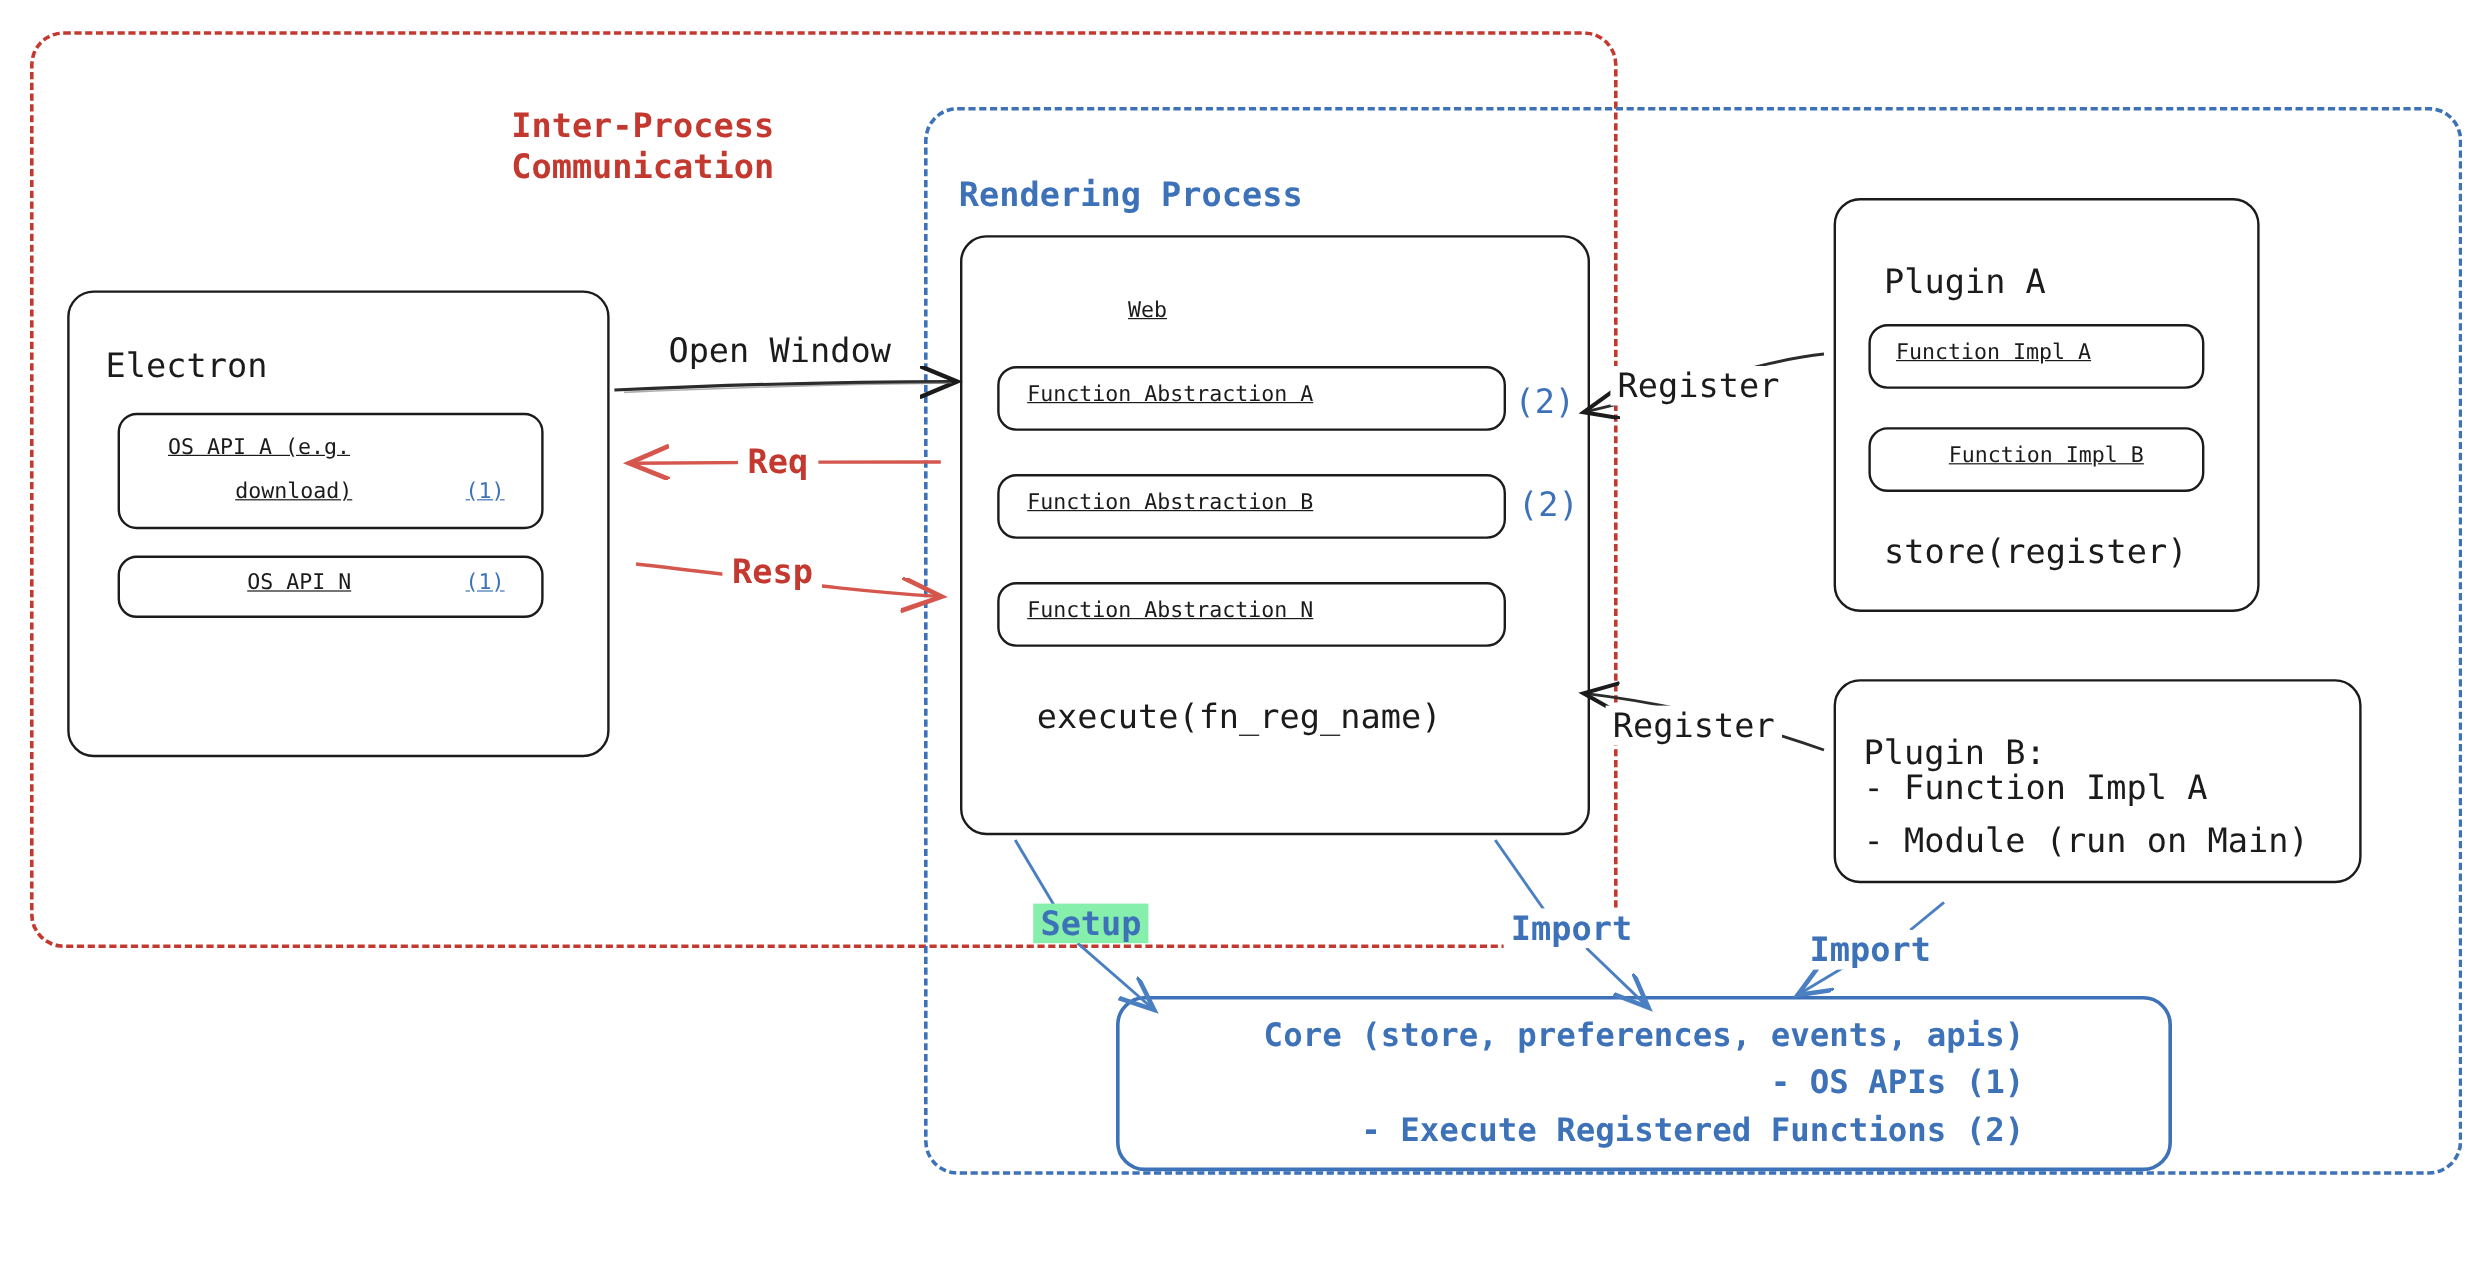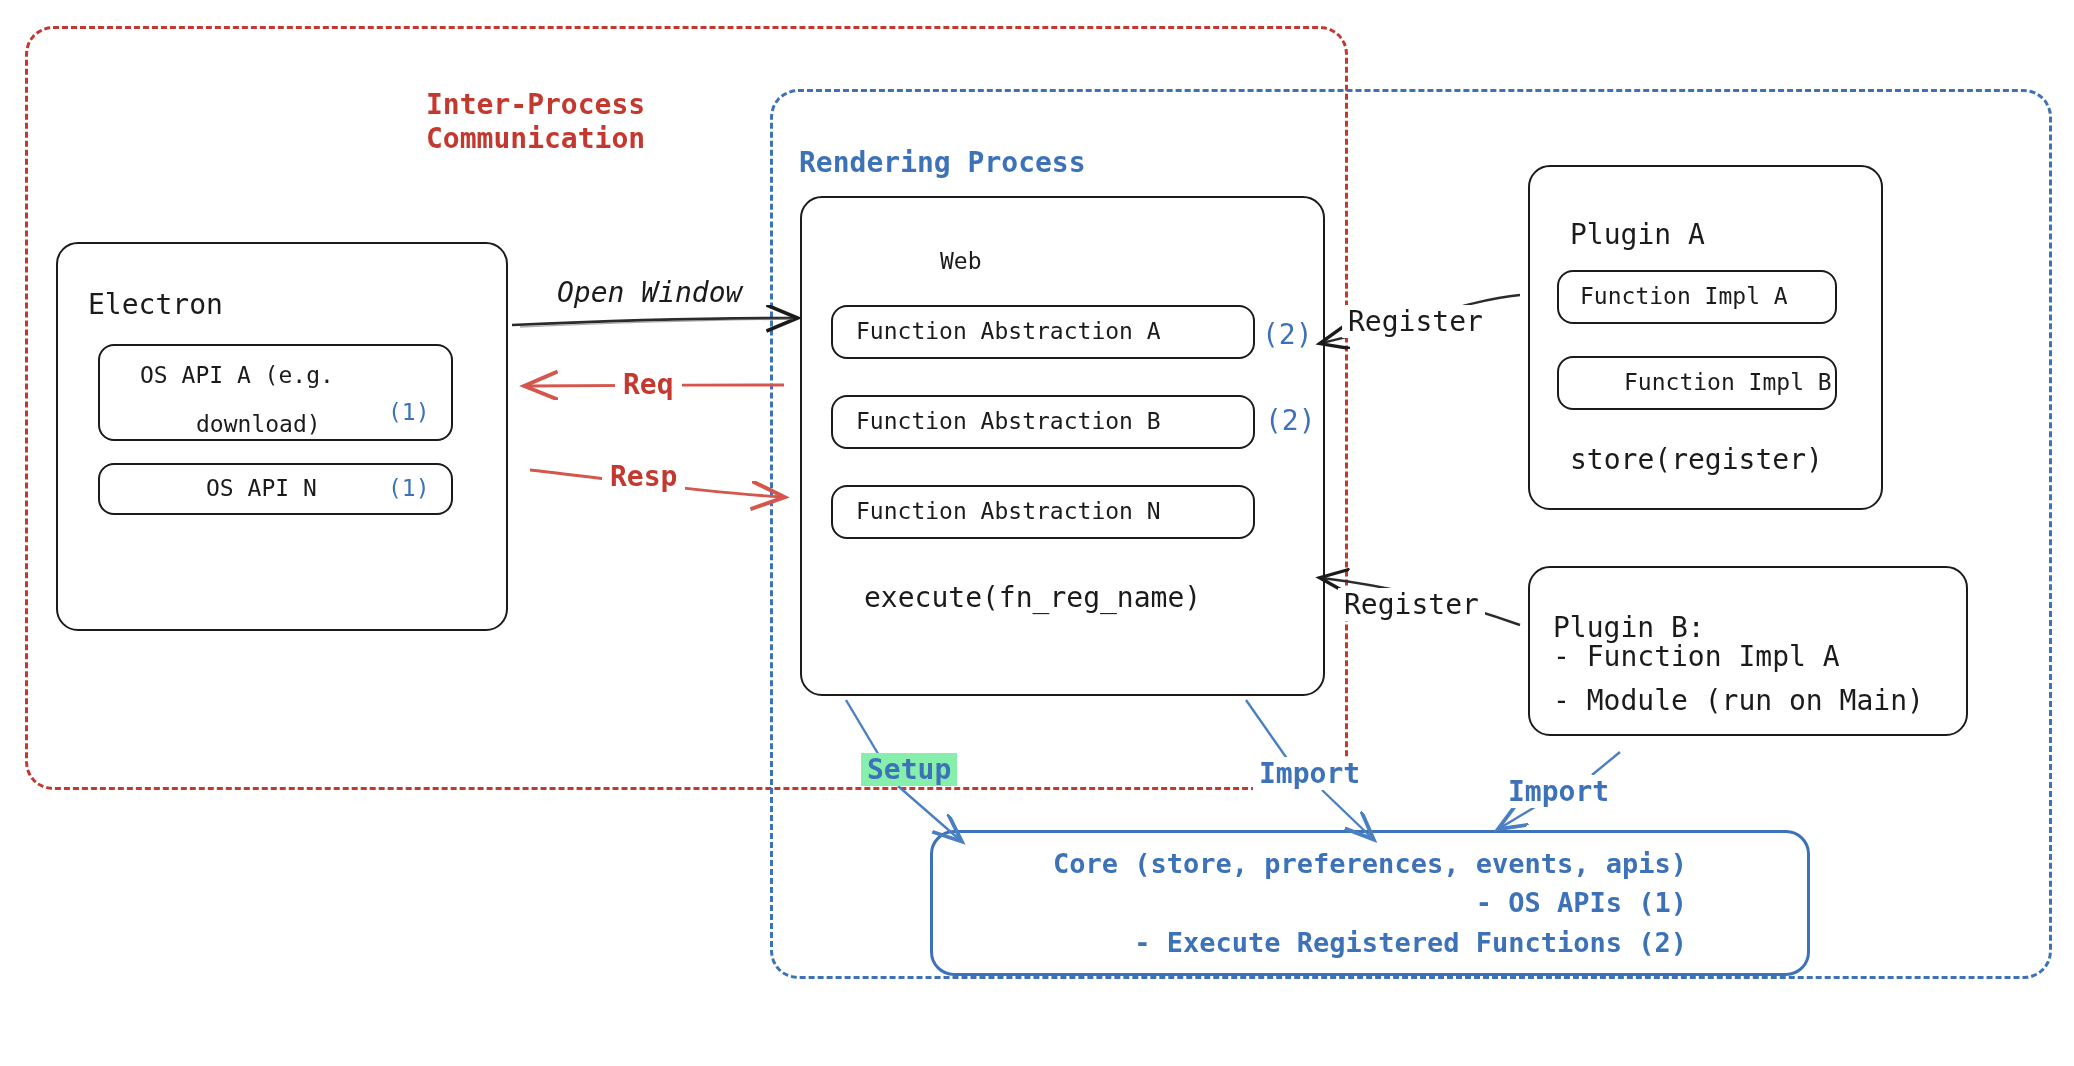--- a/index.html
+++ b/index.html
@@ -23,21 +23,21 @@
   .dashbox{
     position:absolute;box-sizing:border-box;
     border-style:dashed;border-width:3px;border-radius:28px;background:transparent;
   }
 
   .lbl{position:absolute;white-space:pre;line-height:1.18;}
 
   .t-black{color:#1b1b1b;}
   .t-red{color:#c4392f;}
   .t-blue{color:#3d72b8;}
-  .f27{font-size:23px;}
+  .f27{font-size:18px;text-decoration:underline;}
   .f28{font-size:28px;}
 
   .centered{display:flex;align-items:center;justify-content:center;text-align:center;}
 
   .corebox{
     position:absolute;box-sizing:border-box;
     border:3px solid #3d72b8;border-radius:24px;background:#fff;
     display:flex;align-items:center;justify-content:center;
   }
   .coretext{color:#3d72b8;font-size:27px;line-height:1.45;text-align:right;font-weight:bold;white-space:pre;}
@@ -55,21 +55,21 @@
   <div class="lbl f28 t-red" style="left:426px;top:122px;font-weight:bold;">Communication</div>
 
   <div class="lbl f28 t-blue" style="left:799px;top:146px;font-weight:bold;">Rendering Process</div>
 
   <div class="node hbox" style="left:56px;top:242px;width:452px;height:389px;"></div>
 
   <div class="lbl f28 t-black" style="left:88px;top:288px;">Electron</div>
 
   <div class="node hbox inner centered" style="left:98px;top:344px;width:355px;height:97px;"></div>
   <div class="lbl f27 t-black" style="left:140px;top:362px;">OS API A (e.g.</div>
-  <div class="lbl f27 t-black" style="left:196px;top:399px;margin-top:12px;">download)</div>
+  <div class="lbl f27 t-black" style="left:196px;top:399px;">download)</div>
   <div class="lbl f27 t-blue" style="left:388px;top:399px;">(1)</div>
 
   <div class="node hbox inner centered" style="left:98px;top:463px;width:355px;height:52px;"></div>
   <div class="lbl f27 t-black" style="left:206px;top:475px;">OS API N</div>
   <div class="lbl f27 t-blue" style="left:388px;top:475px;">(1)</div>
 
   <div class="node hbox" style="left:800px;top:196px;width:525px;height:500px;"></div>
 
   <div class="lbl f27 t-black" style="left:940px;top:248px;">Web</div>
 
@@ -139,21 +139,21 @@
     <path d="M846,700 L880,757" fill="none" stroke="#4a7fc1" stroke-width="2.4"></path>
     <path d="M898,786 L960,840" fill="none" stroke="#4a7fc1" stroke-width="2.4" marker-end="url(#ah-blue)"></path>
 
     <path d="M1246,700 L1288,760" fill="none" stroke="#4a7fc1" stroke-width="2.4"></path>
     <path d="M1322,790 L1372,838" fill="none" stroke="#4a7fc1" stroke-width="2.4" marker-end="url(#ah-blue)"></path>
 
     <path d="M1620,752 L1592,775" fill="none" stroke="#4a7fc1" stroke-width="2.4"></path>
     <path d="M1540,804 L1500,828" fill="none" stroke="#4a7fc1" stroke-width="2.4" marker-end="url(#ah-blue)"></path>
   </svg>
 
-  <div class="lbl f28 t-black" style="left:557px;top:276px;font-style:italic;">Open Window</div>
+  <div class="lbl f28 t-black" style="left:557px;top:276px;">Open Window</div>
 
   <div class="lbl f28 t-red" style="left:615px;top:368px;font-weight:bold;background:#fff;padding:0 8px;">Req</div>
 
   <div class="lbl f28 t-red" style="left:602px;top:460px;font-weight:bold;background:#fff;padding:0 8px;">Resp</div>
 
   <div class="lbl f28 t-black" style="left:1342px;top:305px;background:#fff;padding:0 6px;">Register</div>
 
   <div class="lbl f28 t-black" style="left:1338px;top:588px;background:#fff;padding:0 6px;">Register</div>
 
   <div class="lbl f28 t-blue" style="left:861px;top:753px;font-weight:bold;background:#86efac;padding:0 6px;">Setup</div>

